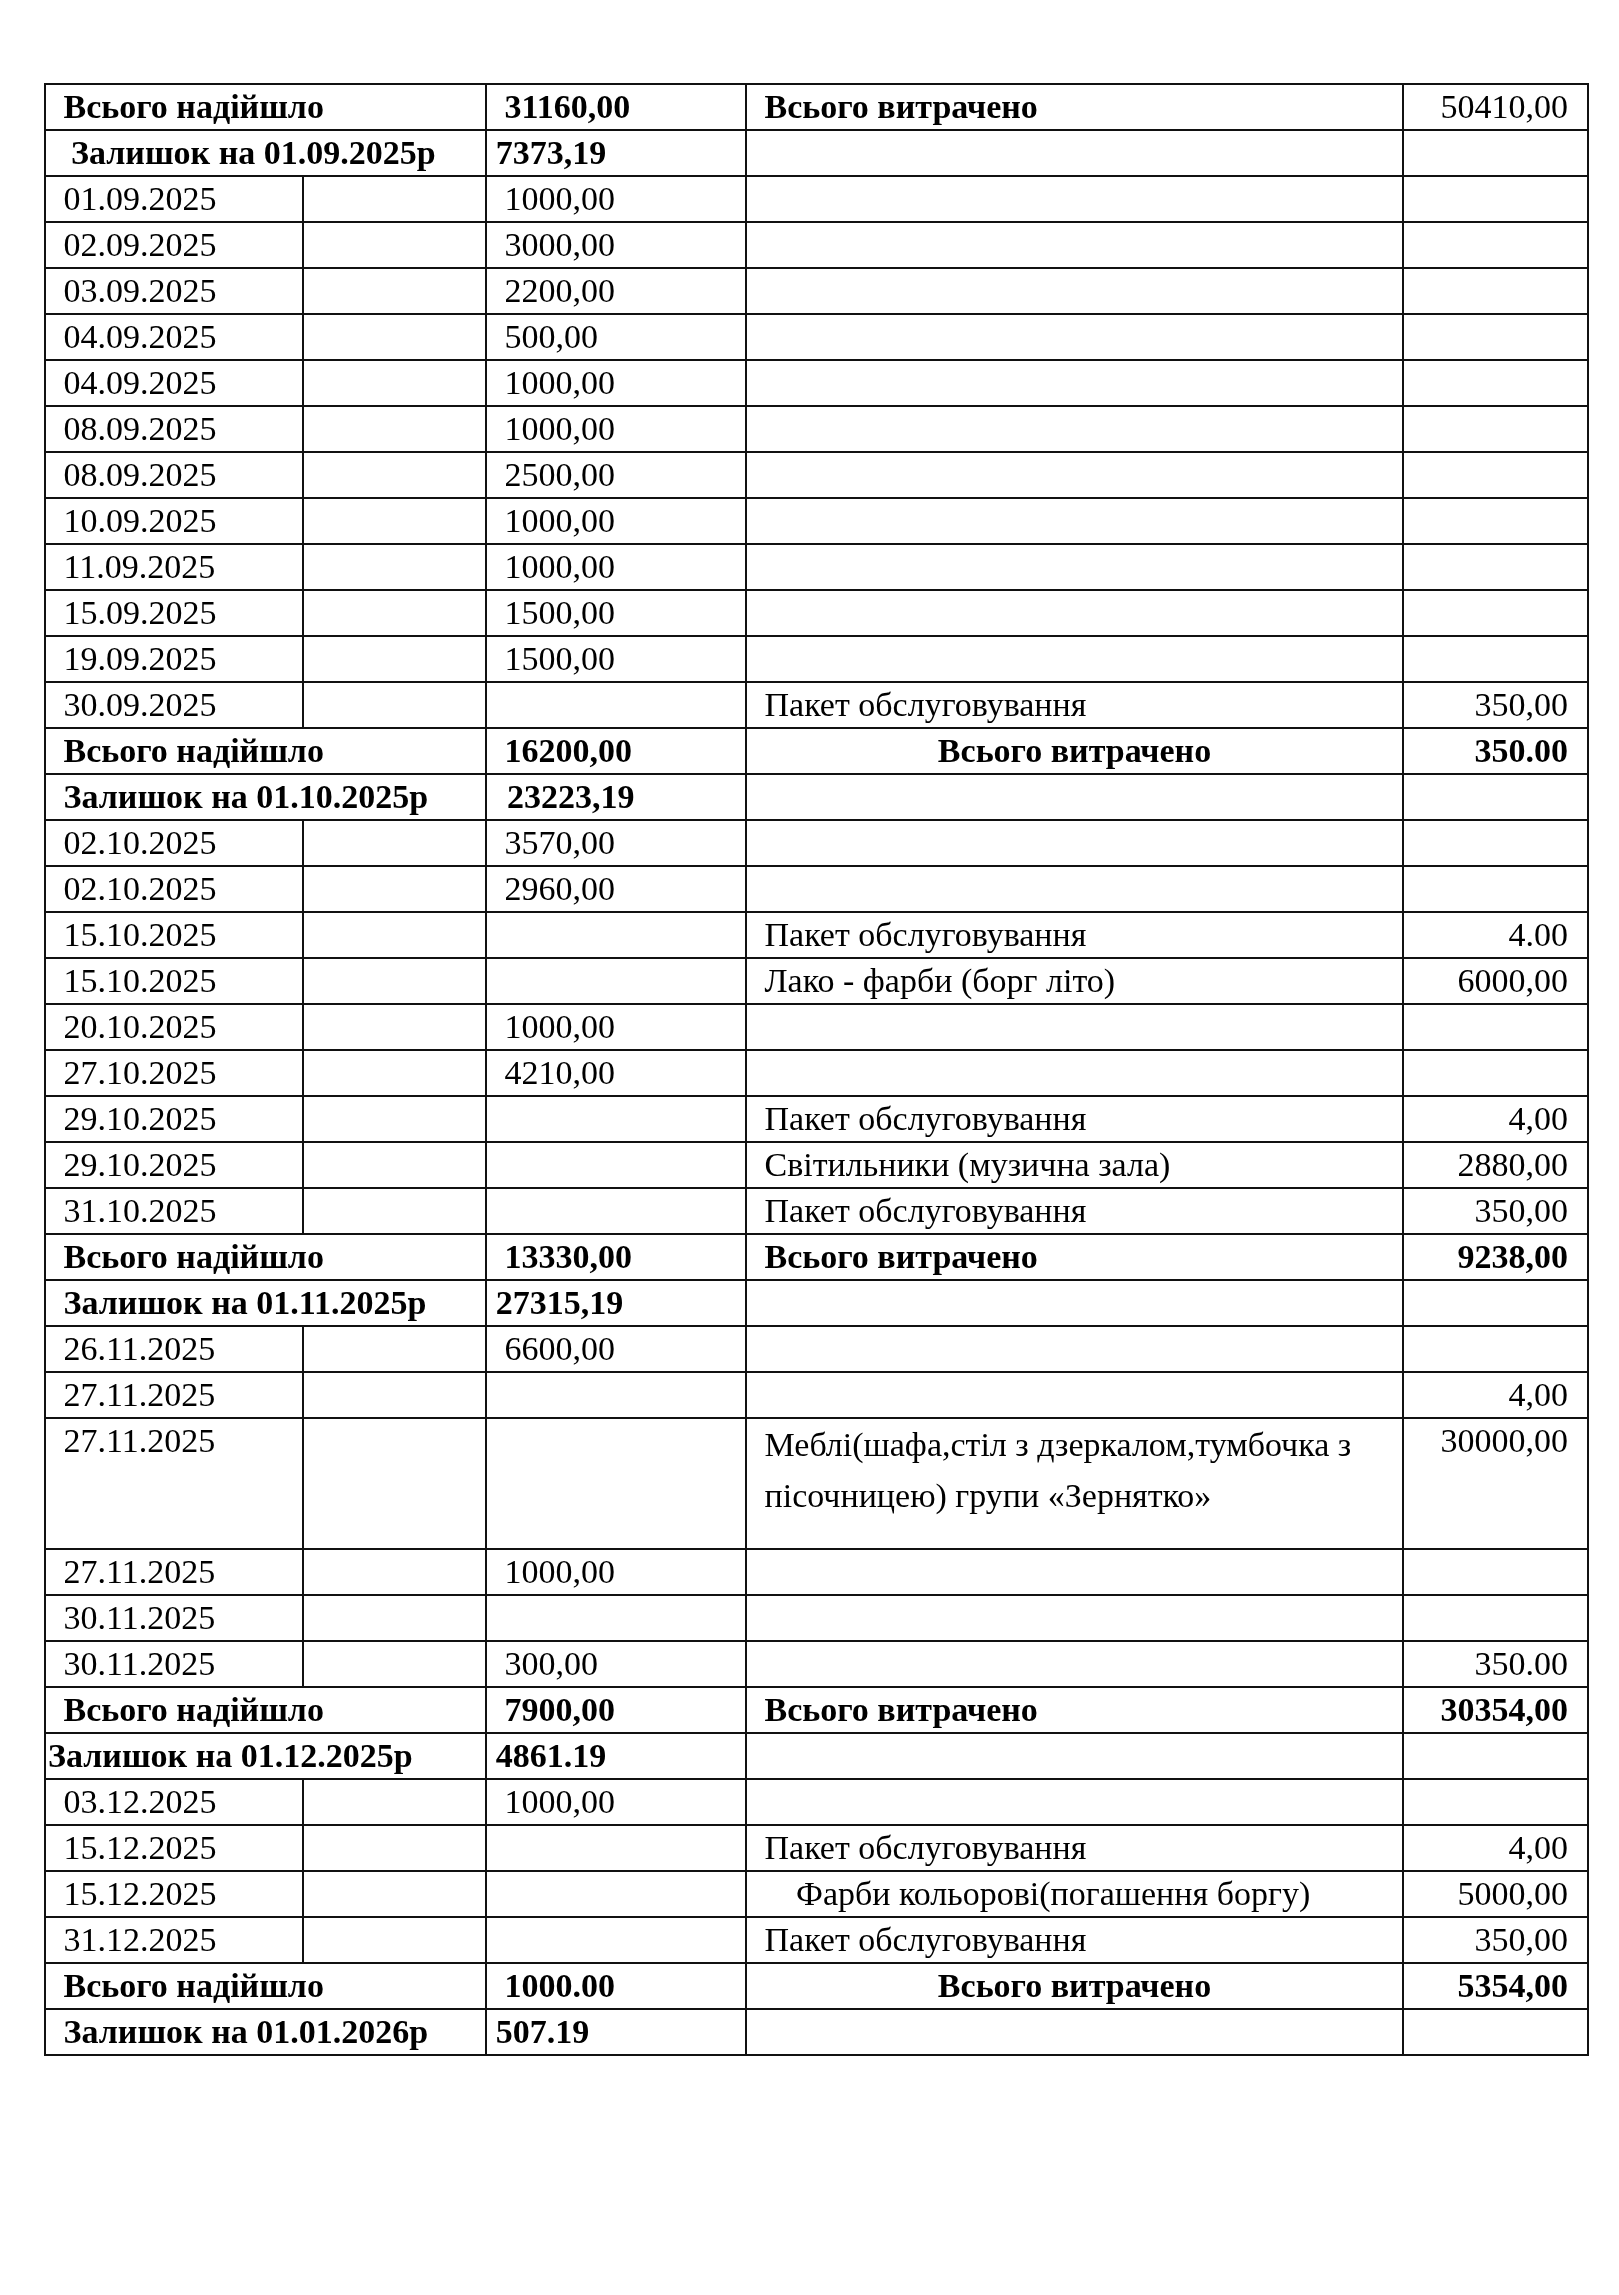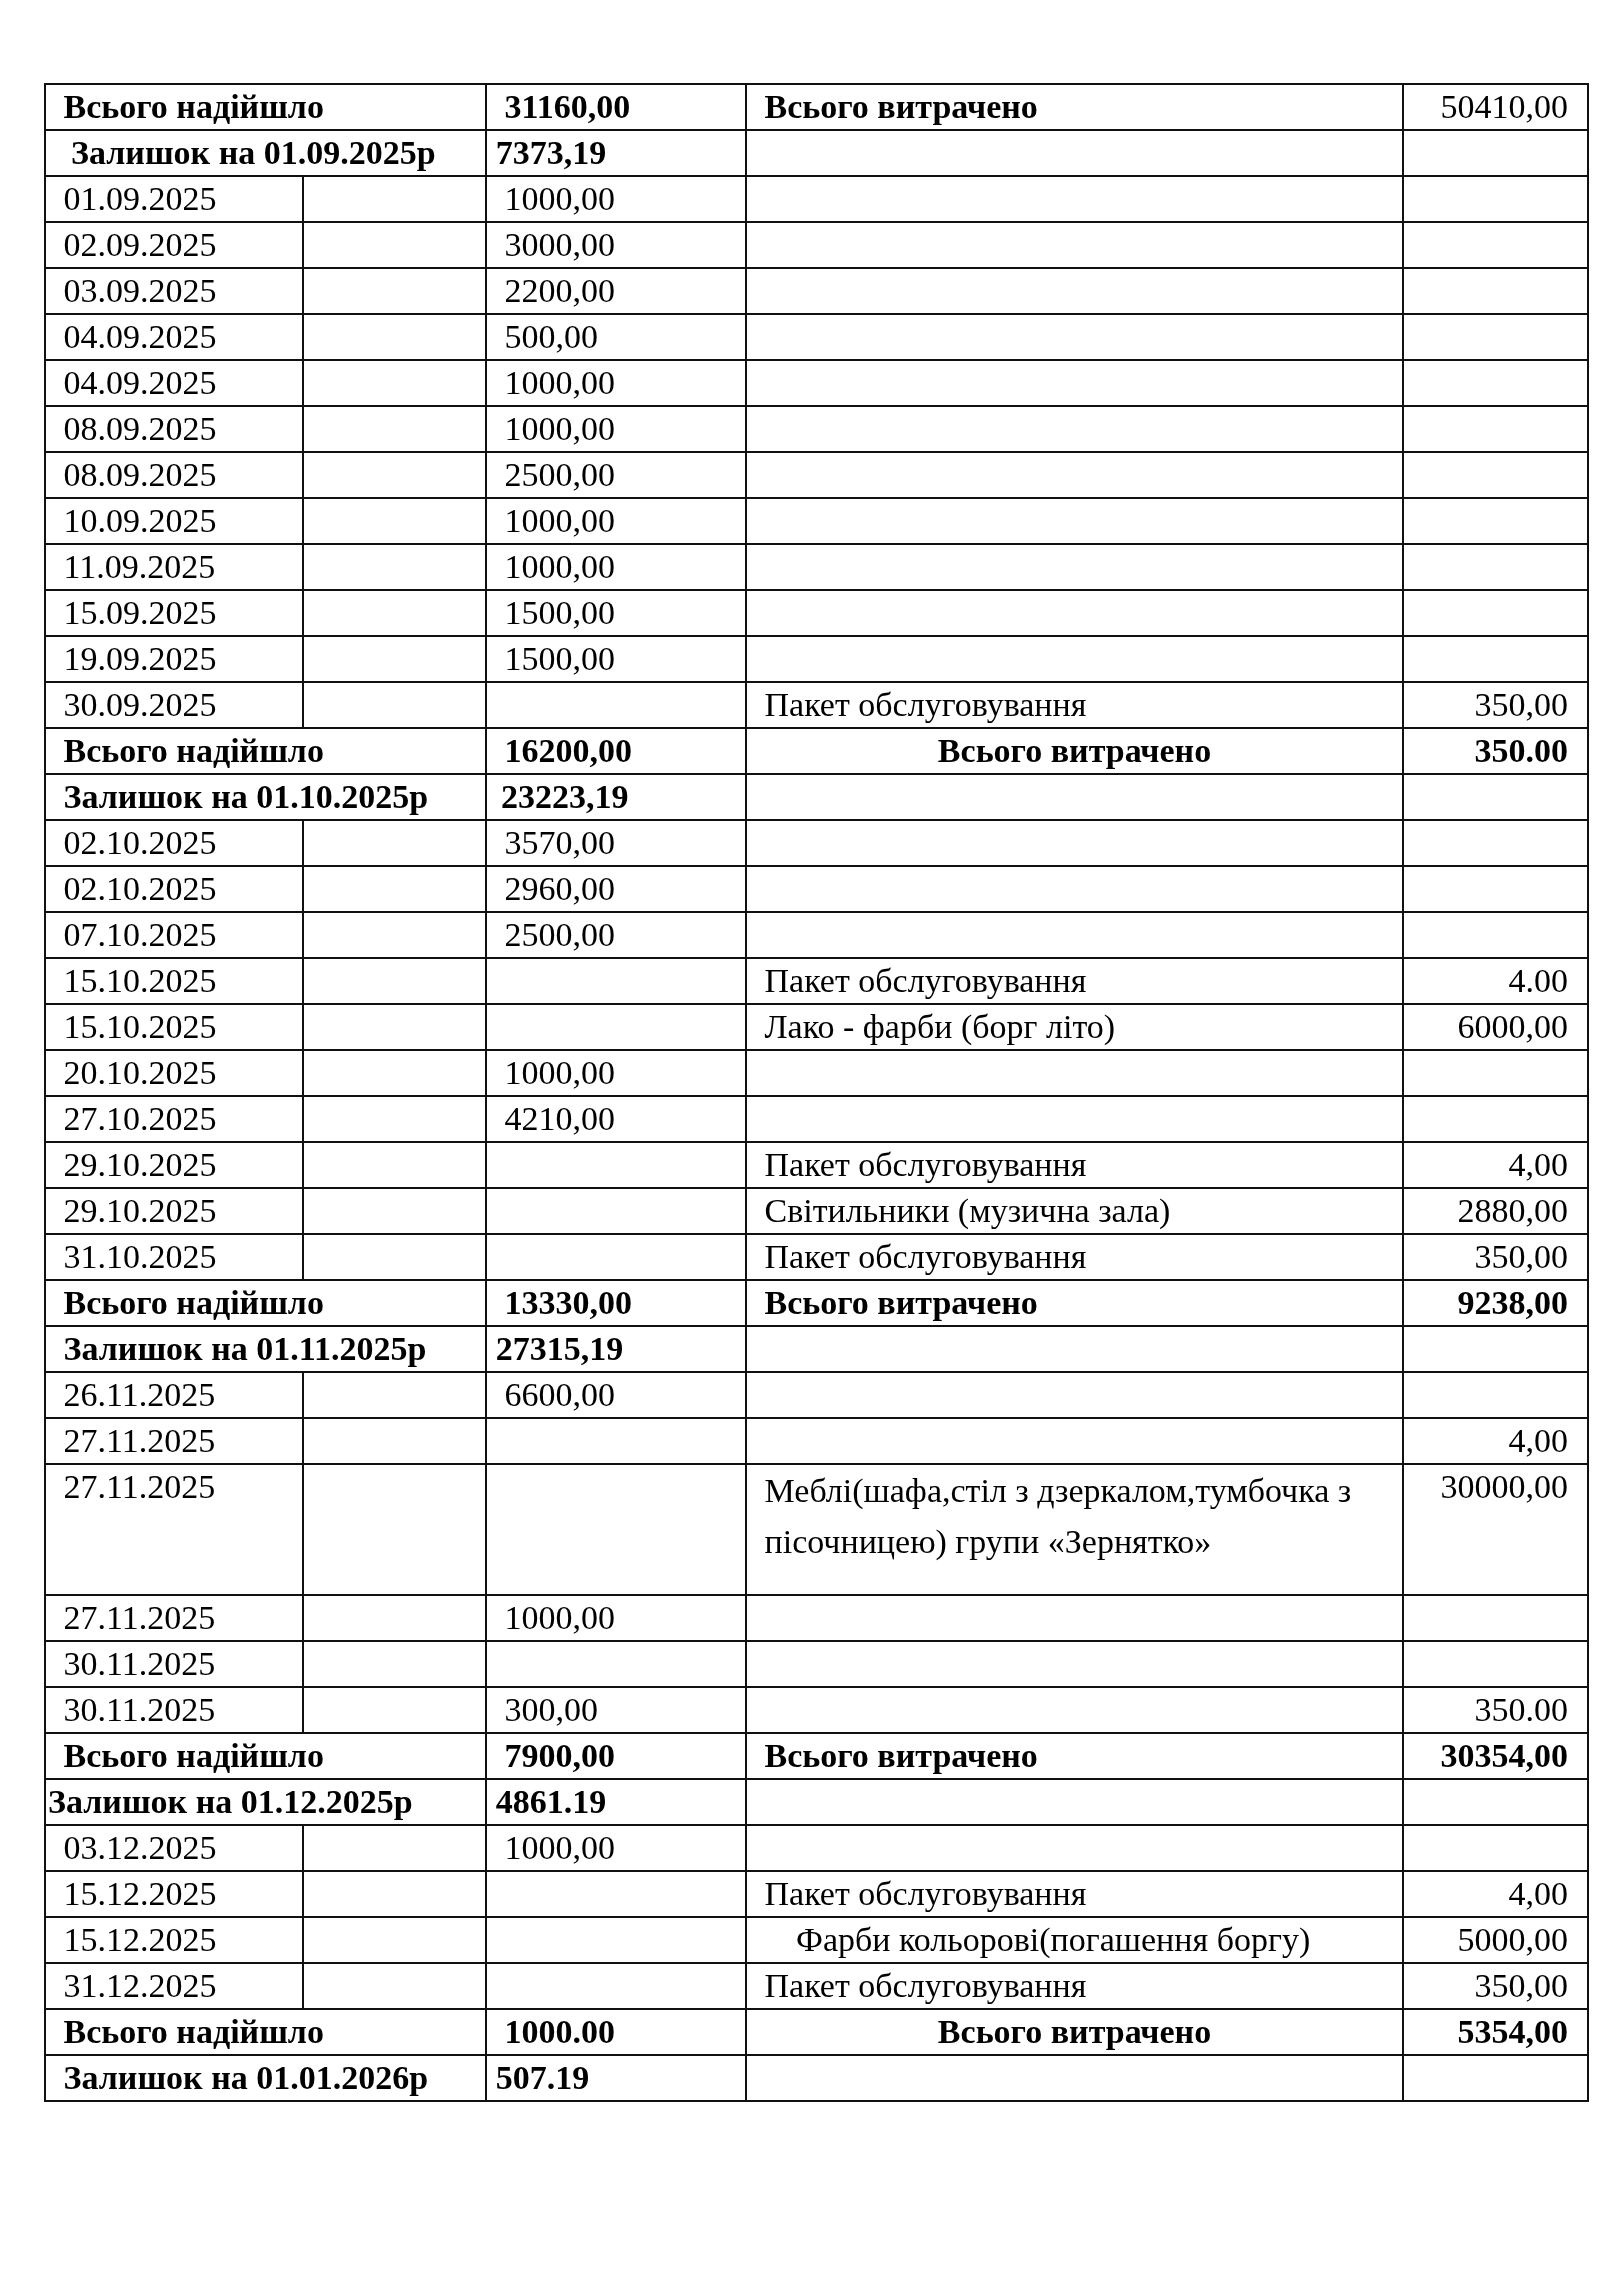--- a/index.html
+++ b/index.html
@@ -132,42 +132,35 @@
         <td class="out">350,00</td>
       </tr>
       <tr>
         <td colspan="2" class="b">Всього надійшло</td>
         <td class="b num">16200,00</td>
         <td class="b center">Всього витрачено</td>
         <td class="b out">350.00</td>
       </tr>
       <tr>
         <td colspan="2" class="b" style="padding-left: 17.5px; margin-left: 44px;">Залишок на 01.10.2025р</td>
-        <td class="b num" style="padding-left: 14px; font-family: Liberation Serif, serif;">23223,19</td>
+        <td class="b num" style="padding-left: 20px; font-family: Liberation Serif, serif;">23223,19</td>
         <td></td>
         <td></td>
       </tr>
       <tr>
         <td>02.10.2025</td>
         <td></td>
         <td class="num">3570,00</td>
         <td></td>
         <td class="out"></td>
       </tr>
       <tr>
         <td>02.10.2025</td>
         <td></td>
         <td class="num">2960,00</td>
-        <td></td>
-        <td class="out"></td>
-      </tr>
-      <tr>
-        <td>07.10.2025</td>
-        <td></td>
-        <td class="num">2500,00</td>
         <td></td>
         <td class="out"></td>
       </tr>
       <tr>
         <td>15.10.2025</td>
         <td></td>
         <td class="num"></td>
         <td>Пакет обслуговування</td>
         <td class="out">4.00</td>
       </tr>

